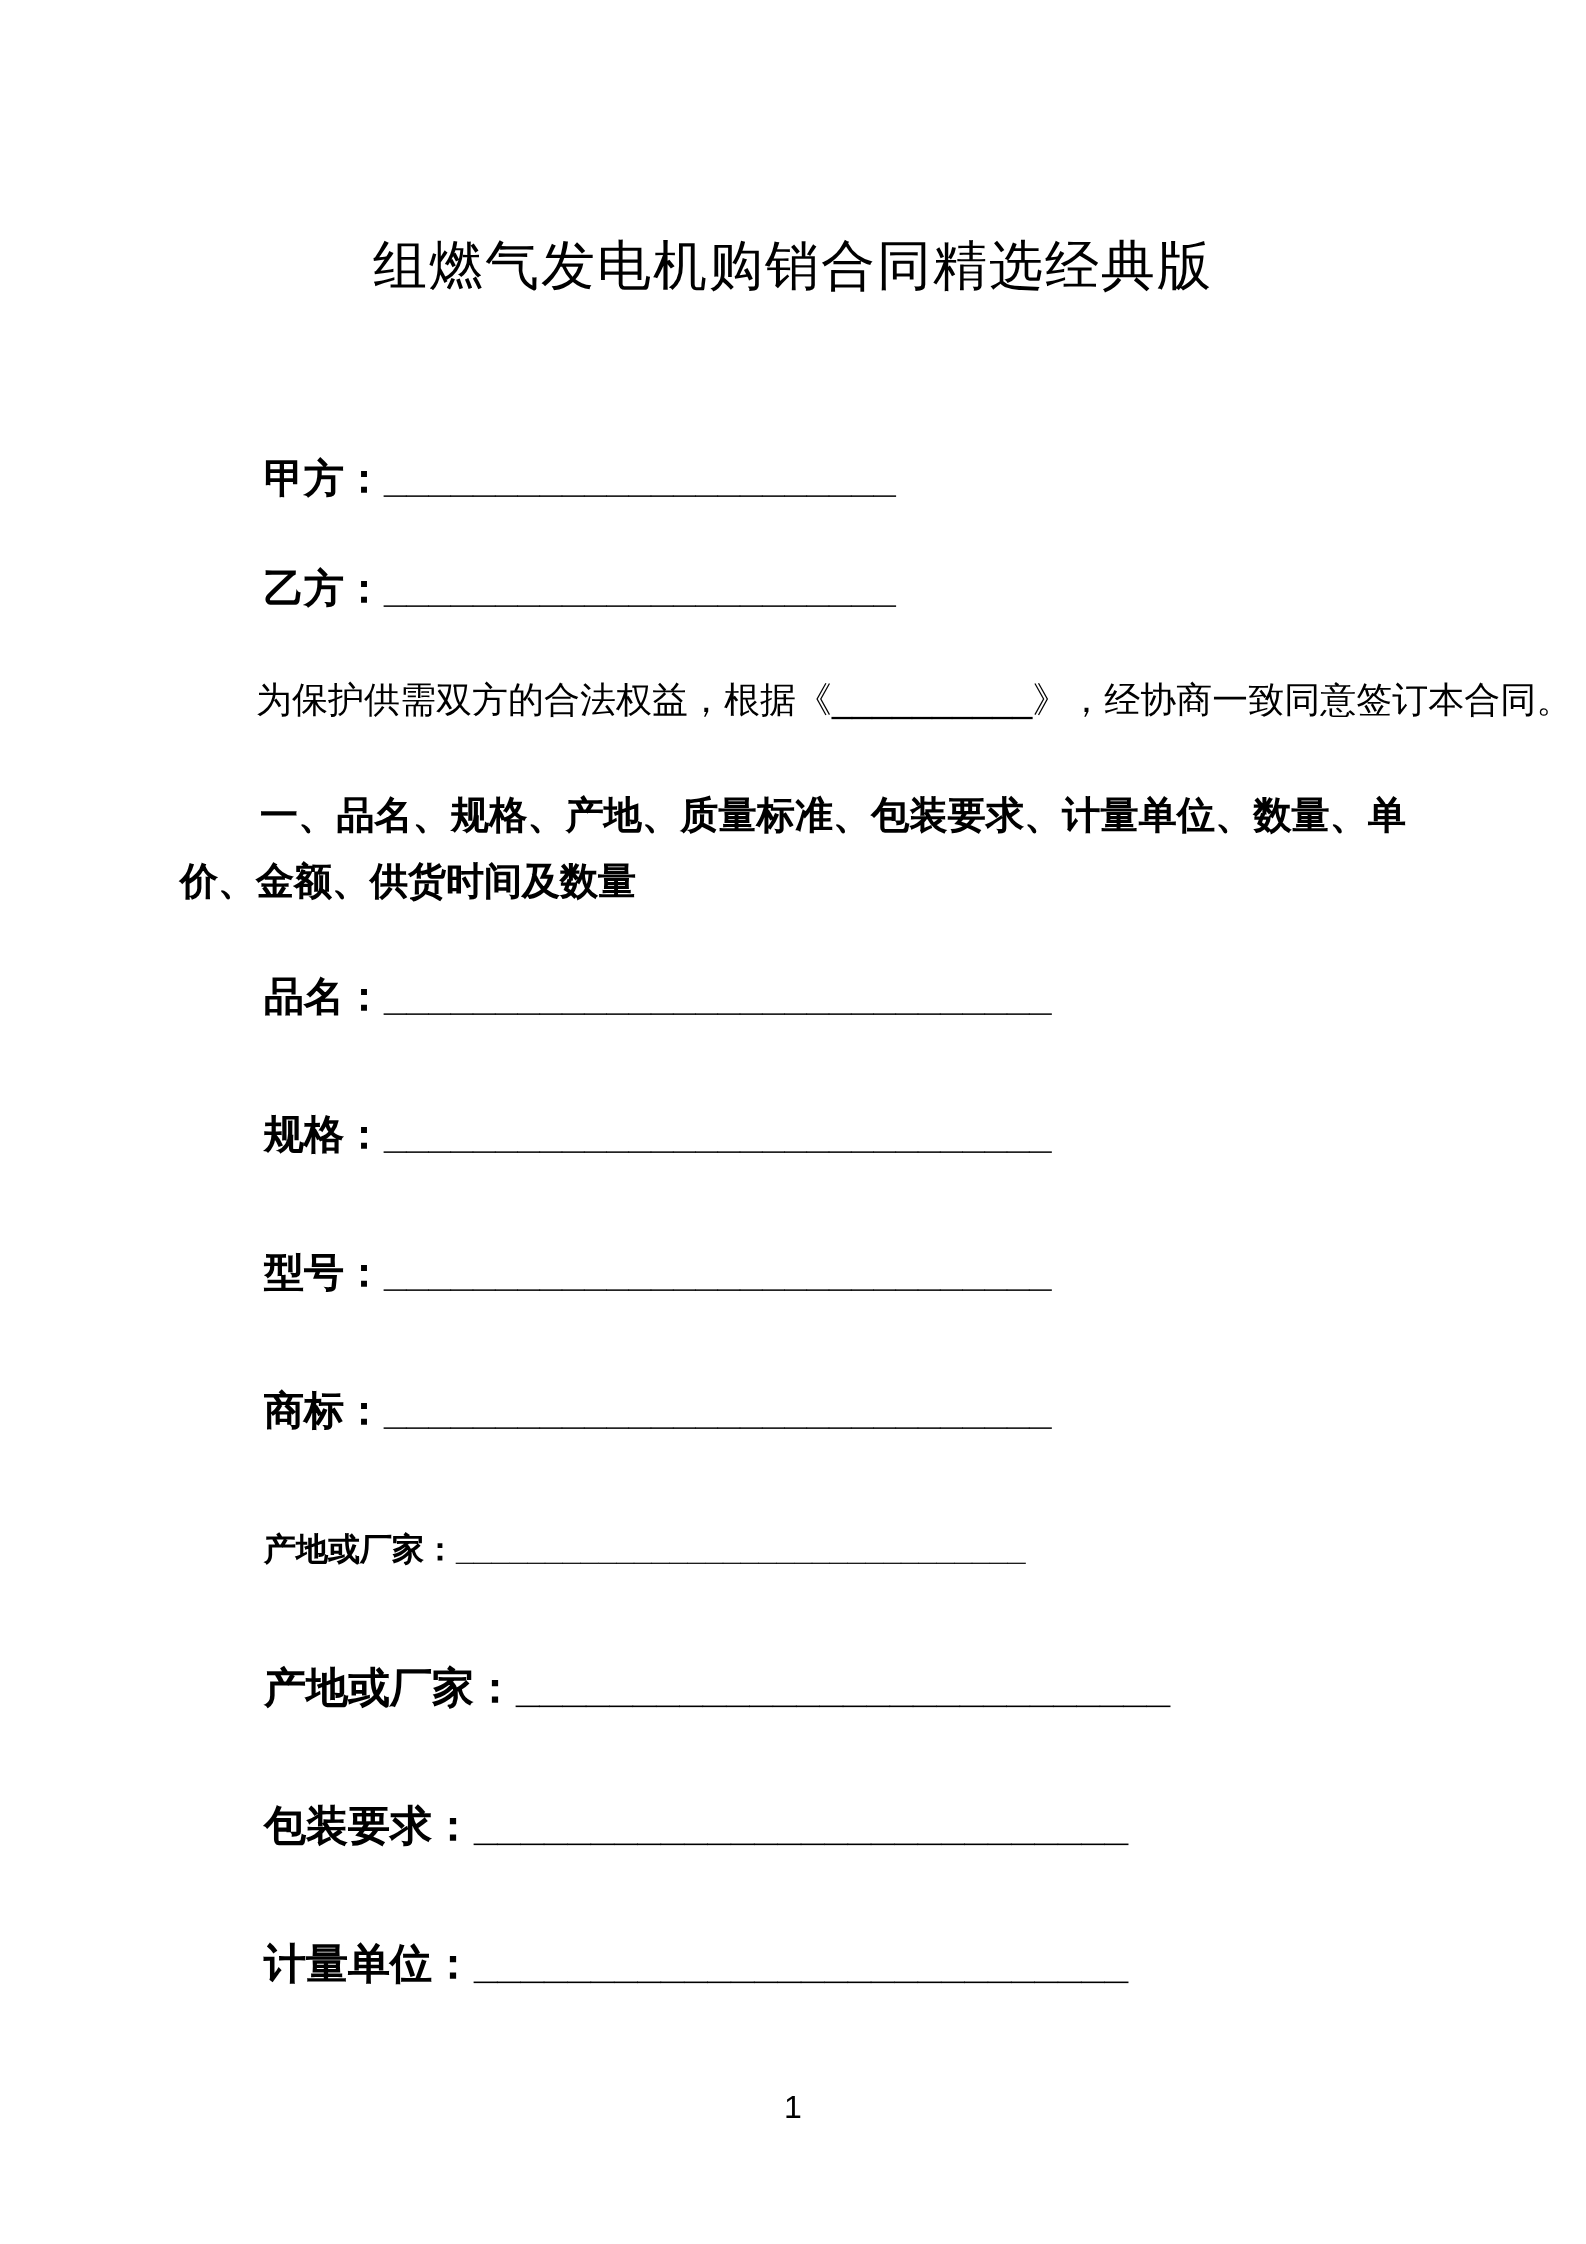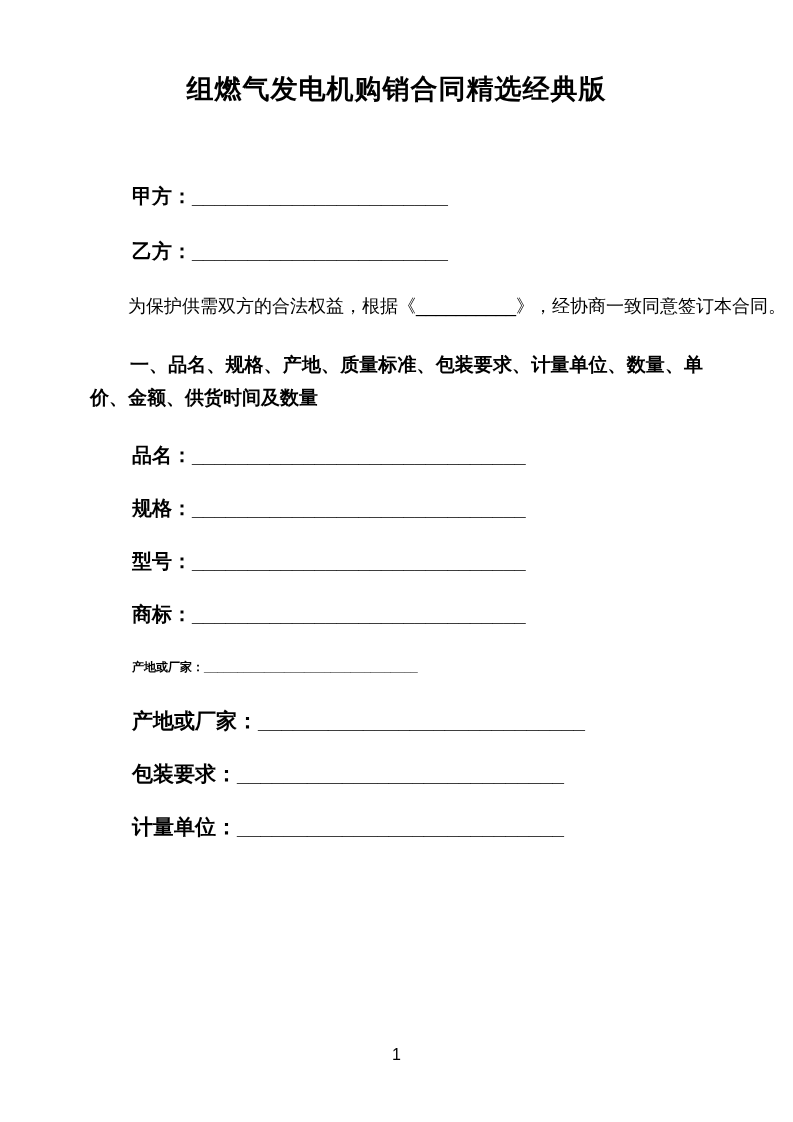--- a/index.html
+++ b/index.html
@@ -13,24 +13,24 @@
     height: 1122px;
     margin: 0 auto;
     background: #ffffff;
     color: #000000;
     font-family: "Liberation Sans", "DejaVu Sans", sans-serif;
     overflow: hidden;
     box-sizing: border-box;
     padding: 0 90px;
   }
   .doc-title {
-    margin-top: 72px;
+    margin-top: 116px;
     font-size: 27px;
     line-height: 34px;
-    font-weight: bold;
+    font-weight: normal;
     text-align: center;
     letter-spacing: 1px;
     white-space: nowrap;
   }
   .row {
     font-weight: bold;
     font-size: 20px;
     line-height: 33px;
     text-indent: 42px;
     white-space: nowrap;
@@ -51,22 +51,22 @@
   }
   .section-heading {
     margin-top: 25px;
     font-size: 19px;
     font-weight: bold;
     line-height: 33px;
     text-indent: 40px;
     text-align: justify;
   }
   .field-first { margin-top: 25px; }
-  .field { margin-top: 20px; }
-  .size-small { font-size: 12px; }
+  .field { margin-top: 36px; }
+  .size-small { font-size: 16px; }
   .size-large { font-size: 21px; }
   .footer {
     position: absolute;
     top: 1044px;
     left: 0;
     width: 100%;
     text-align: center;
     font-size: 16px;
     font-weight: normal;
     line-height: 22px;

